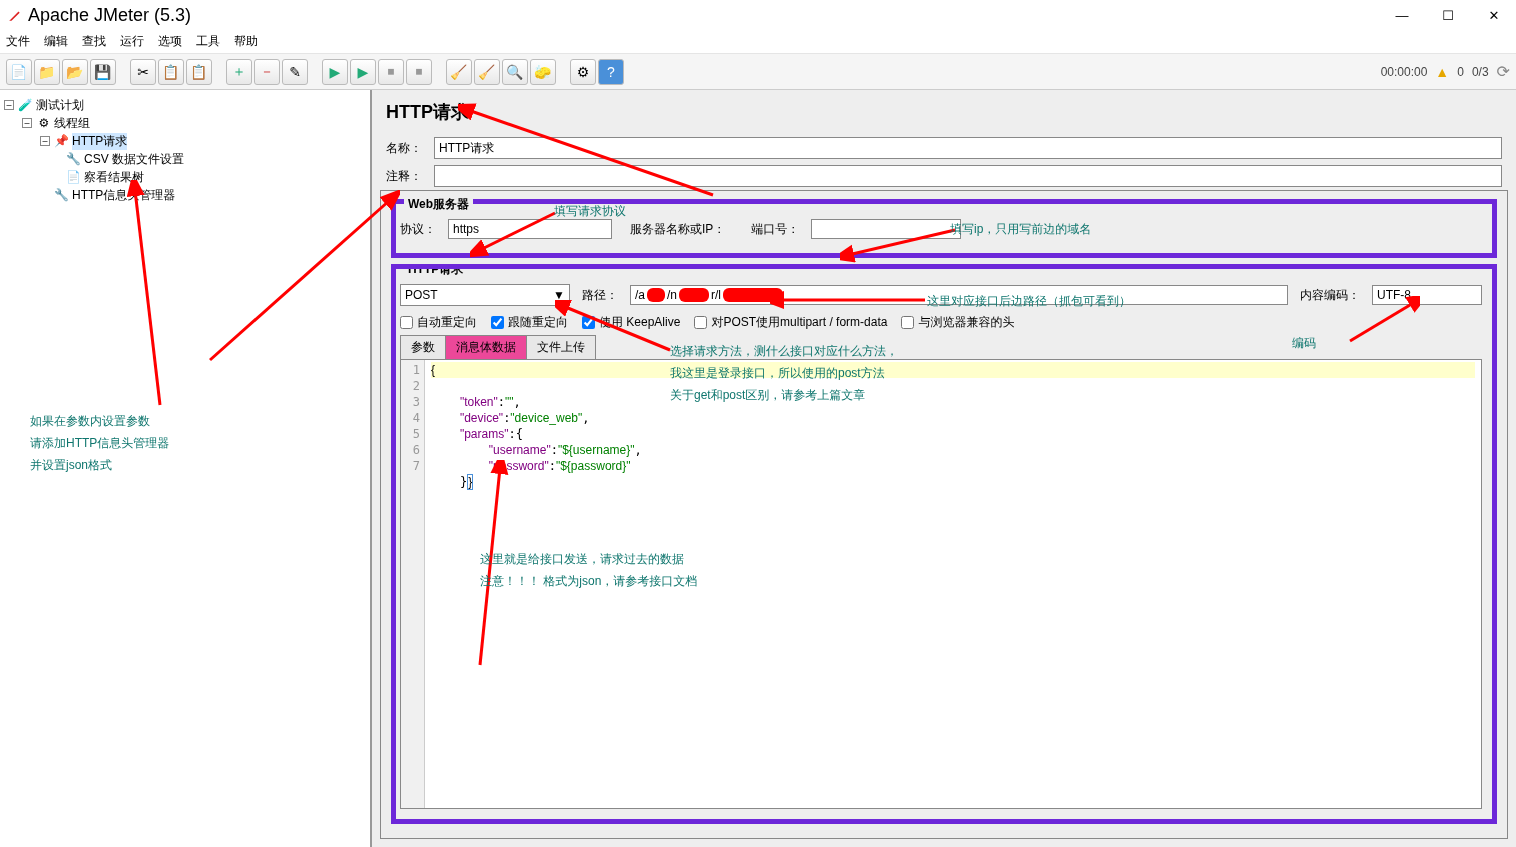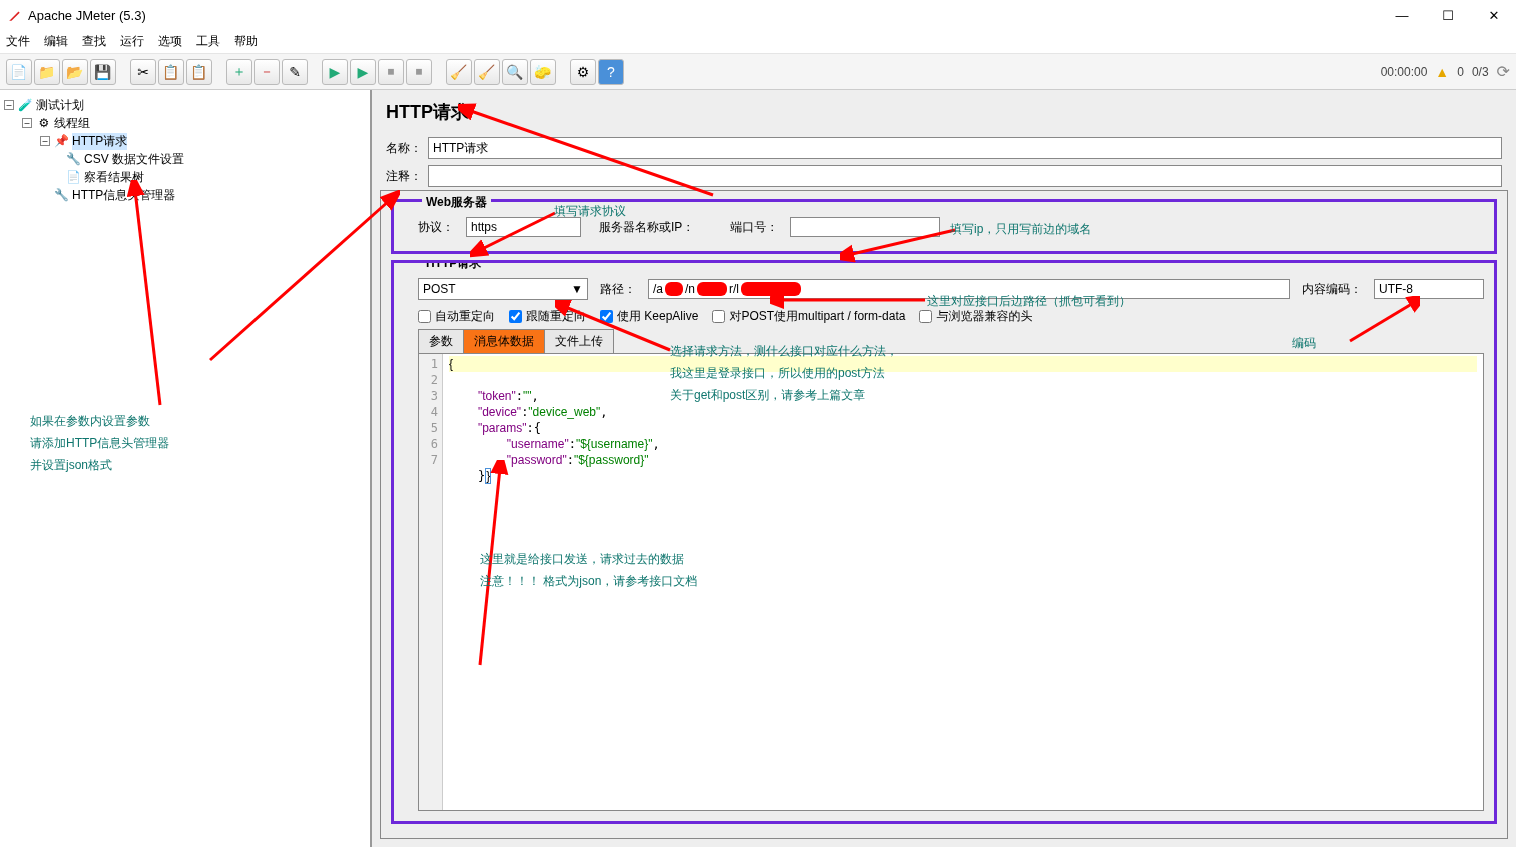--- a/index.html
+++ b/index.html
@@ -1,20 +1,20 @@
 <!DOCTYPE html>
 <html><head>
 <meta charset="utf-8">
 <style>
 *{box-sizing:border-box;margin:0;padding:0;font-family:"Microsoft YaHei",SimSun,Arial,sans-serif;font-size:12px}
 body{background:#f0f0f0;width:1516px;height:847px;overflow:hidden;position:relative}
 .titlebar{height:30px;background:#fff;display:flex;align-items:center;padding:0 8px;justify-content:space-between}
 .titlebar-left{display:flex;align-items:center;gap:6px}
 .feather{width:14px;height:14px;color:#d22}
-.title-text{font-size:13px}
+.title-text{font-size:18px}
 .winbtns{display:flex;gap:18px}
 .winbtn{width:28px;height:20px;display:flex;align-items:center;justify-content:center;font-size:13px;font-family:Arial}
 .menubar{height:24px;background:#fff;display:flex;align-items:center;padding:0 6px;gap:14px;border-bottom:1px solid #e5e5e5}
 .menuitem{cursor:default}
 .toolbar{height:36px;background:#f5f5f5;border-bottom:1px solid #ccc;display:flex;align-items:center;padding:0 6px;justify-content:space-between}
 .tb-left{display:flex;align-items:center;gap:2px}
 .tb-btn{width:26px;height:26px;border:1px solid #bbb;border-radius:3px;background:linear-gradient(#fff,#e8e8e8);display:flex;align-items:center;justify-content:center;font-size:14px}
 .tb-sep{width:10px}
 .tb-right{display:flex;align-items:center;gap:8px;color:#444}
 .warn-icon{color:#e6a700;font-size:14px}
@@ -22,40 +22,40 @@
 .tree{width:372px;background:#fff;border-right:2px solid #999;padding:6px 4px;overflow:auto;position:relative}
 .tree-row{display:flex;align-items:center;height:18px;gap:2px;white-space:nowrap}
 .toggle{width:10px;height:10px;border:1px solid #888;font-size:9px;line-height:8px;text-align:center;margin-right:2px;background:#fff}
 .ticon{width:16px;height:16px;display:inline-flex;align-items:center;justify-content:center;font-size:12px}
 .sel{background:#cde6ff}
 .ind1{padding-left:18px}
 .ind2{padding-left:36px}
 .ind3{padding-left:62px}
 .right{flex:1;background:#eee;display:flex;flex-direction:column;overflow:hidden}
 .panel-title{font-size:18px;font-weight:bold;padding:10px 14px}
-.form-row{display:flex;align-items:center;padding:3px 14px;gap:6px}
+.form-row{display:flex;align-items:center;padding:3px 14px;gap:12px}
 .lbl{min-width:36px}
 .inp{flex:1;height:22px;border:1px solid #888;background:#fff;padding:0 4px}
 .tabs{display:flex;margin:6px 0 0 8px}
 .tab{padding:4px 16px;border:1px solid #888;background:#e8e8e8;border-bottom:none;margin-right:-1px}
 .tab.active{background:#a8c0d8;font-weight:bold}
 .tabbody{border:1px solid #888;margin:0 8px 8px 8px;background:#eee;padding:8px 10px;flex:1;display:flex;flex-direction:column;overflow:hidden}
-.fs{border:3px solid #6d28d9;padding:8px 10px 10px 24px;margin-bottom:6px}
+.fs{border:5px solid #6d28d9;padding:8px 10px 10px 4px;margin-bottom:6px}
 .fs-title{position:relative;top:-16px;left:4px;background:#eee;padding:0 4px;display:inline-block;font-weight:bold}
 .fs-body{margin-top:-10px}
 .hrow{display:flex;align-items:center;gap:12px;margin-bottom:4px}
 .hlbl{white-space:nowrap}
 .hinp{height:20px;border:1px solid #888;background:#fff;padding:0 4px}
 .sel-box{height:22px;border:1px solid #888;background:#fff;display:flex;align-items:center;padding:0 4px;width:170px;justify-content:space-between}
 .chkrow{display:flex;align-items:center;gap:14px;margin-top:4px;flex-wrap:wrap}
 .chk{display:flex;align-items:center;gap:4px}
 .chk input{width:13px;height:13px}
 .subtabs{display:flex;margin-top:4px}
 .subtab{padding:3px 10px;border:1px solid #888;background:#e8e8e8;border-bottom:none;margin-right:-1px}
-.subtab.active{background:#f97316}
+.subtab.active{background:#ec4899}
 .editor{flex:1;border:1px solid #888;background:#fff;display:flex;overflow:hidden}
 .gutter{width:24px;background:#f0f0f0;border-right:1px solid #ccc;color:#999;text-align:right;padding:2px 4px;font-family:Consolas,monospace;font-size:12px;line-height:16px}
 .code{flex:1;font-family:Consolas,monospace;font-size:12px;line-height:16px;padding:2px 6px;white-space:pre}
 .hl{background:#ffffcc;display:block}
 .k{color:#800080}
 .s{color:#008000}
 .red-txt{position:absolute;color:#0f766e;font-size:12px;pointer-events:none;line-height:22px;z-index:50}
 svg.arrow{position:absolute;pointer-events:none;z-index:40}
 .redact{display:inline-block;background:#ff0000;border-radius:6px;height:14px;vertical-align:middle}
 </style>
@@ -168,23 +168,23 @@
     </div>
 
 
     <div class="tabbody">
 
       <div class="fs">
         <span class="fs-title">Web服务器</span>
         <div class="fs-body">
           <div class="hrow">
             <span class="hlbl">协议：</span>
-            <input class="hinp" style="width: 115px;" value="https">
+            <input class="hinp" style="width: 164px;" value="https">
             <span class="hlbl" style="margin-left:6px">服务器名称或IP：</span>
-            <span class="hlbl" style="margin-left:24px">端口号：</span>
+            <span class="hlbl" style="margin-left:14px">端口号：</span>
             <input class="hinp" style="width: 150px;">
           </div>
         </div>
       </div>
 
       <div class="fs" style="flex:1;display:flex;flex-direction:column;overflow:hidden">
         <span class="fs-title">HTTP请求</span>
         <div class="fs-body" style="flex:1;display:flex;flex-direction:column;overflow:hidden">
           <div class="hrow">
             <div class="sel-box">

